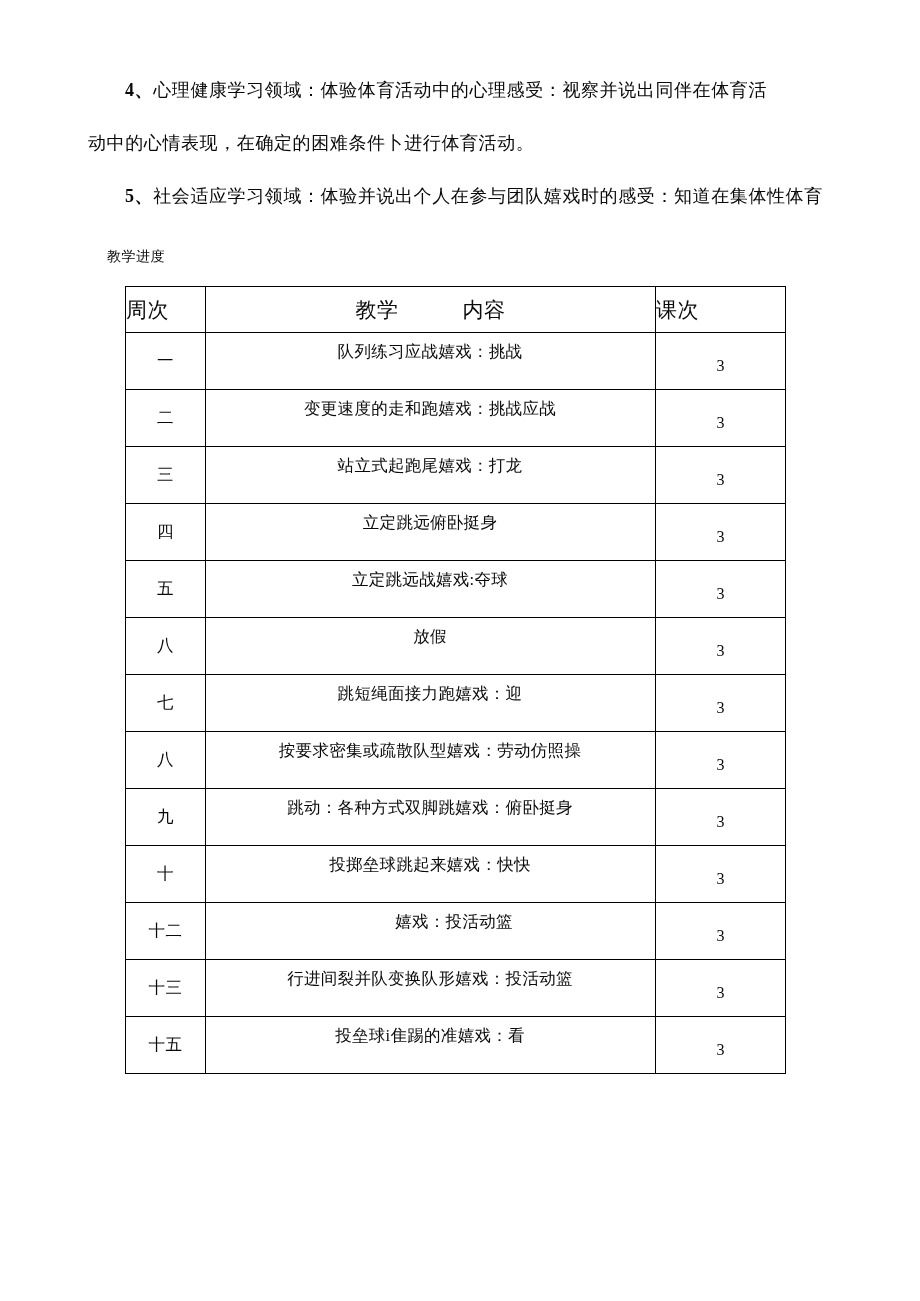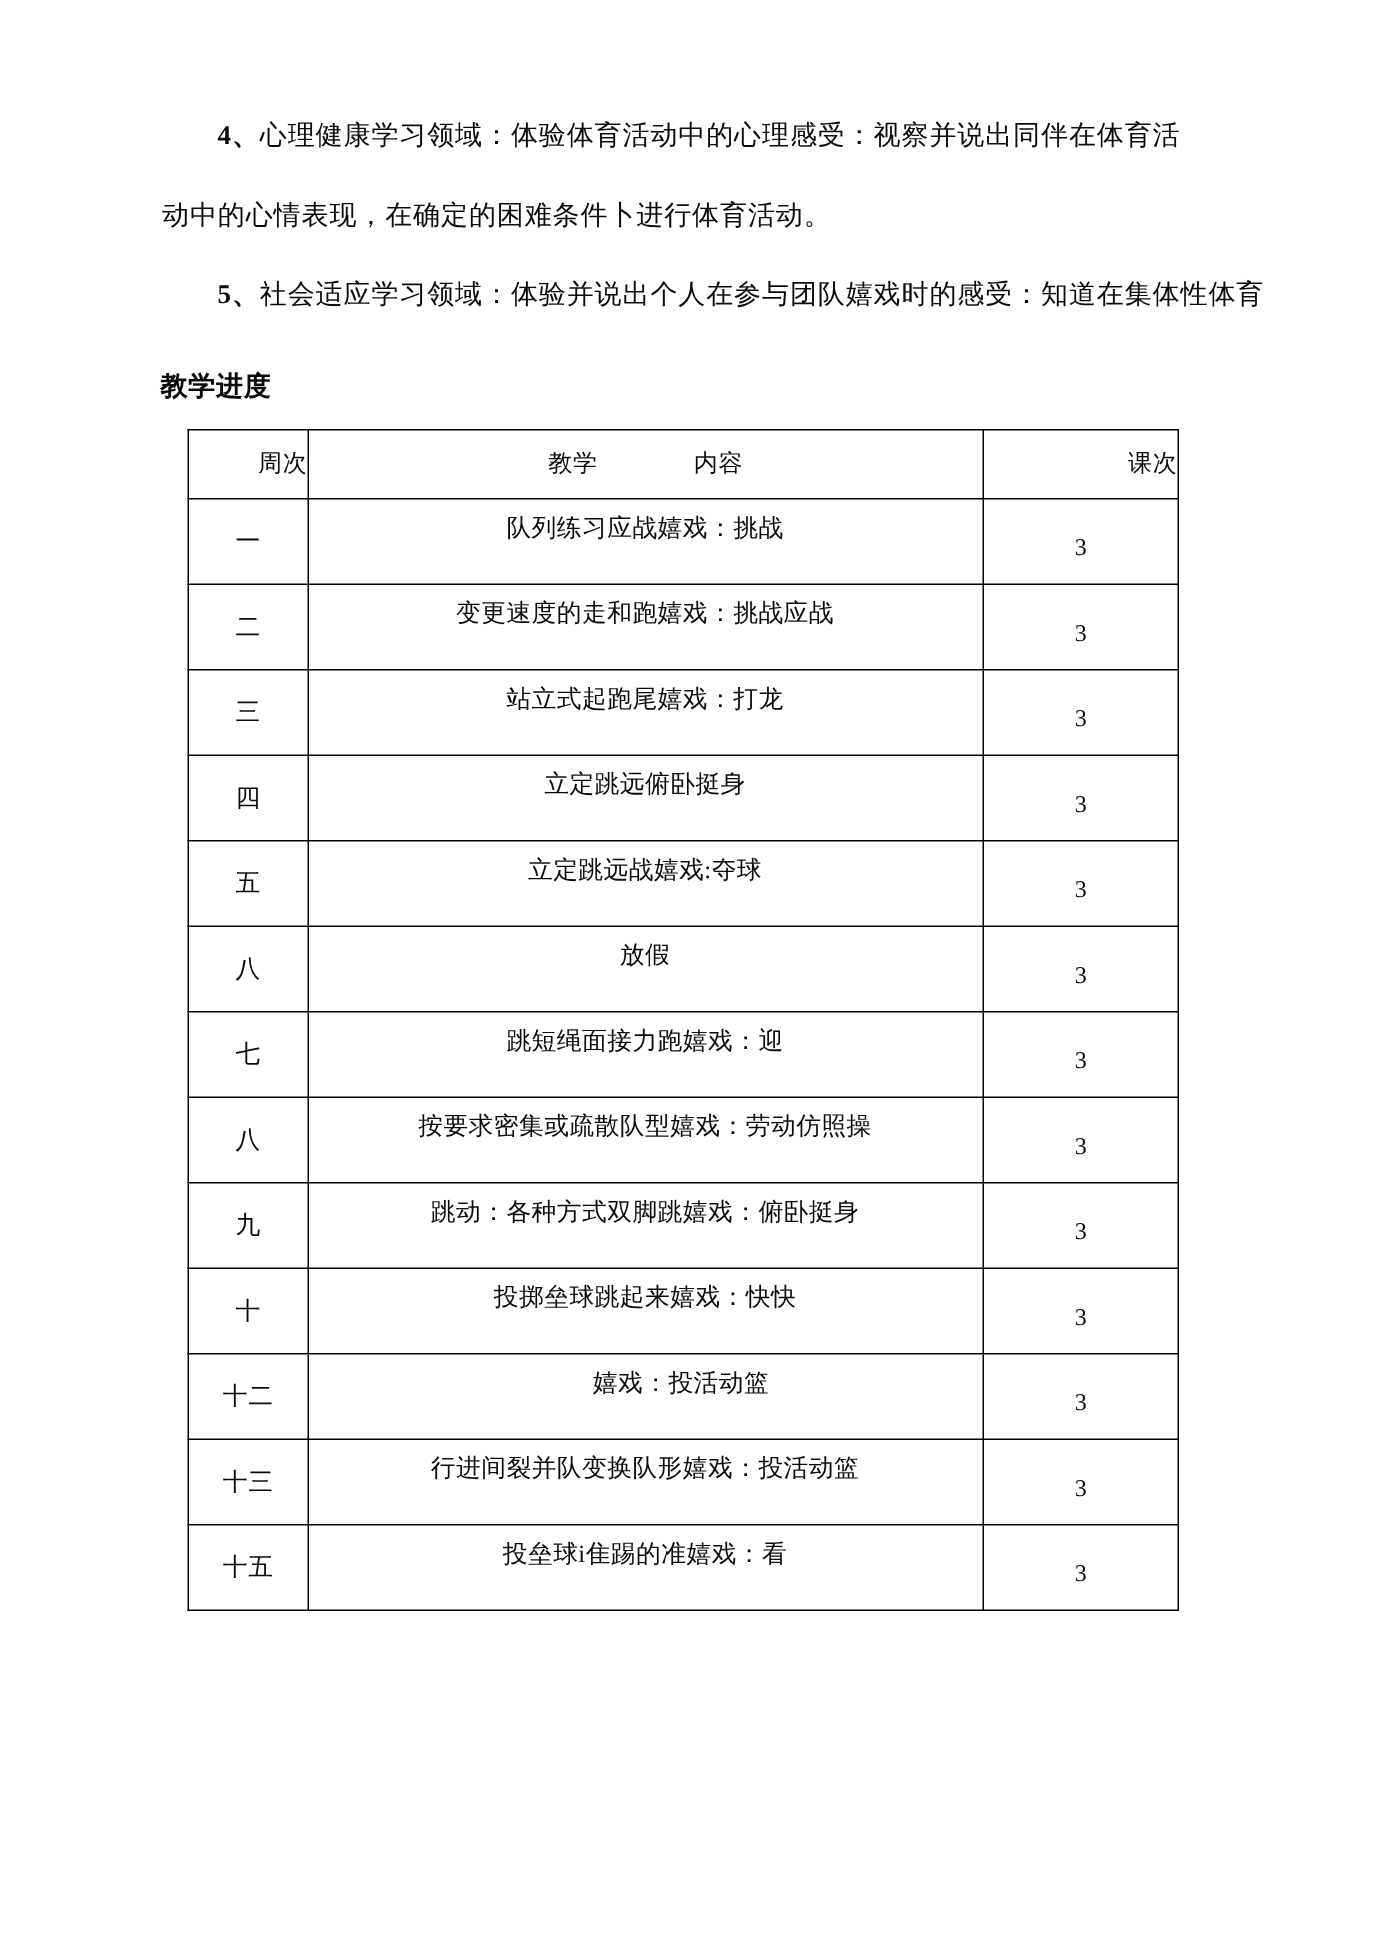--- a/index.html
+++ b/index.html
@@ -19,51 +19,50 @@
     position: absolute;
     left: 88px;
     top: 64px;
     width: 746px;
   }
   .para-line {
     font-size: 18px;
     line-height: 53px;
     letter-spacing: 0.6px;
     white-space: nowrap;
-    margin-left: 20px;
   }
   .first-line { padding-left: 37px; }
   .para-num { font-weight: 700; }
   .section-heading {
     margin-top: 14px;
     padding-left: 19px;
-    font-size: 18px;
-    font-weight: 700;
+    font-size: 14px;
+    font-weight: 400;
     line-height: 40px;
     letter-spacing: 0.5px;
   }
   table.schedule {
     margin-left: 37px;
     margin-top: 9px;
     width: 660px;
     border-collapse: collapse;
     table-layout: fixed;
   }
   table.schedule col.c-week { width: 80px; }
   table.schedule col.c-content { width: 450px; }
   table.schedule col.c-lesson { width: 130px; }
   table.schedule th, table.schedule td {
     border: 1px solid #000000;
     font-weight: 400;
   }
   tr.header-row { height: 46px; }
   tr.body-row { height: 57px; }
   th.h-cell {
-    font-size: 16px;
-    text-align: right;
+    font-size: 21px;
+    text-align: left;
     vertical-align: middle;
     letter-spacing: 0.5px;
   }
   .header-content-flex {
     display: flex;
     justify-content: center;
     gap: 64px;
   }
   td.week-cell {
     text-align: center;

